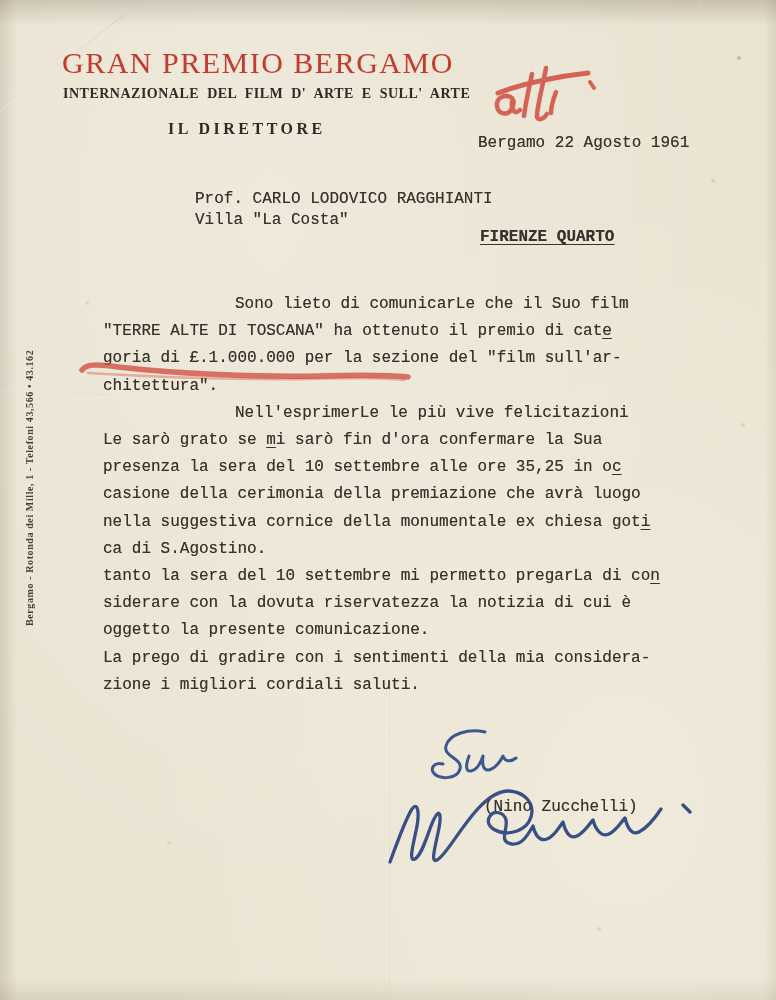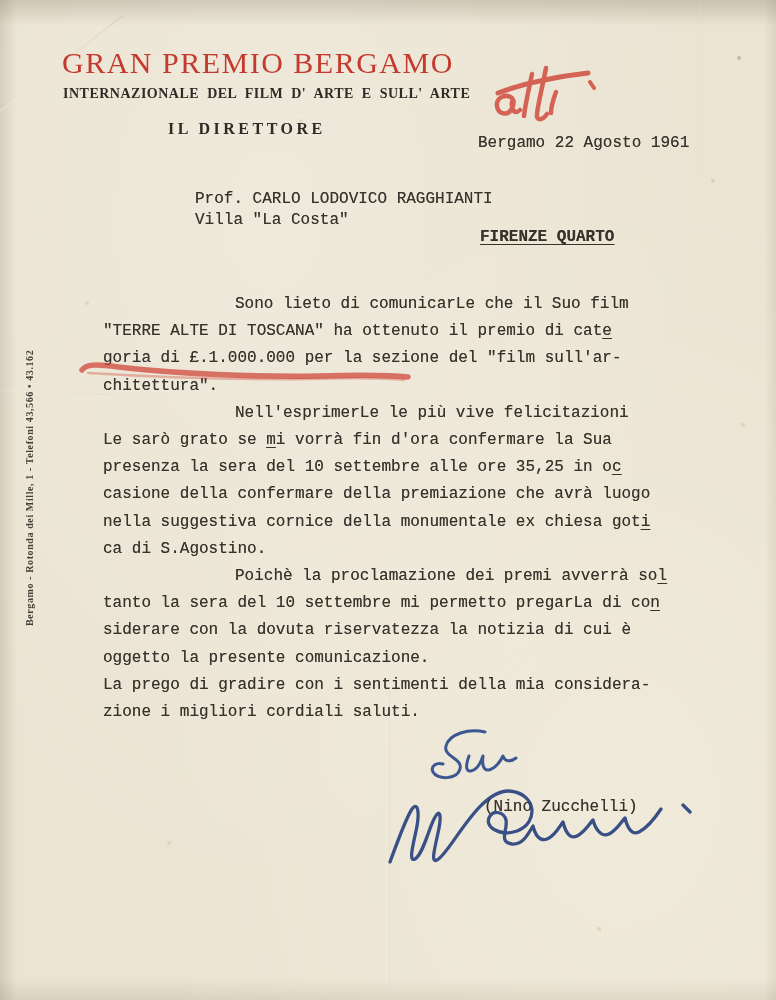--- a/index.html
+++ b/index.html
@@ -93,26 +93,25 @@
   <div class="tw recipient"><span>Prof. CARLO LODOVICO RAGGHIANTI</span>
 <span>Villa "La Costa"</span></div>
   <div class="tw city">FIRENZE QUARTO</div>
 
   <div class="tw body-block">
       <div class="tline indent"><span>Sono lieto di comunicarLe che il Suo film</span></div>
       <div class="tline"><span>"TERRE ALTE DI TOSCANA" ha ottenuto il premio di cat</span><span class="u">e</span></div>
       <div class="tline"><span>goria di £.1.000.000 per la sezione del "film sull'ar-</span></div>
       <div class="tline"><span>chitettura".</span></div>
       <div class="tline indent"><span>Nell'esprimerLe le più vive felicitazioni</span></div>
-      <div class="tline"><span>Le sarò grato se </span><span class="u">m</span><span>i vorrà fin d'ora confermare la Sua</span></div>
+      <div class="tline"><span>Le sarò grato se </span><span class="u">m</span><span>i sarò fin d'ora confermare la Sua</span></div>
       <div class="tline"><span>presenza la sera del 10 settembre alle ore 35,25 in o</span><span class="u">c</span></div>
-      <div class="tline"><span>casione della confermare della premiazione che avrà luogo</span></div>
+      <div class="tline"><span>casione della cerimonia della premiazione che avrà luogo</span></div>
       <div class="tline"><span>nella suggestiva cornice della monumentale ex chiesa got</span><span class="u">i</span></div>
       <div class="tline"><span>ca di S.Agostino.</span></div>
-      <div class="tline indent"><span>Poichè la proclamazione dei premi avverrà so</span><span class="u">l</span></div>
       <div class="tline"><span>tanto la sera del 10 settembre mi permetto pregarLa di co</span><span class="u">n</span></div>
       <div class="tline"><span>siderare con la dovuta riservatezza la notizia di cui è</span></div>
       <div class="tline"><span>oggetto la presente comunicazione.</span></div>
       <div class="tline"><span>La prego di gradire con i sentimenti della mia considera-</span></div>
       <div class="tline"><span>zione i migliori cordiali saluti.</span></div>
     </div>
 
   <svg class="svg-crayon" width="340" height="30" viewBox="0 0 340 30">
     <g fill="none" stroke="#cf4335" stroke-linecap="round">
       <path d="M4,14 C8,8 18,8 40,11 C100,18 180,21 240,20 C272,19 304,18 330,21" stroke-width="5.5" opacity="0.72"></path>

